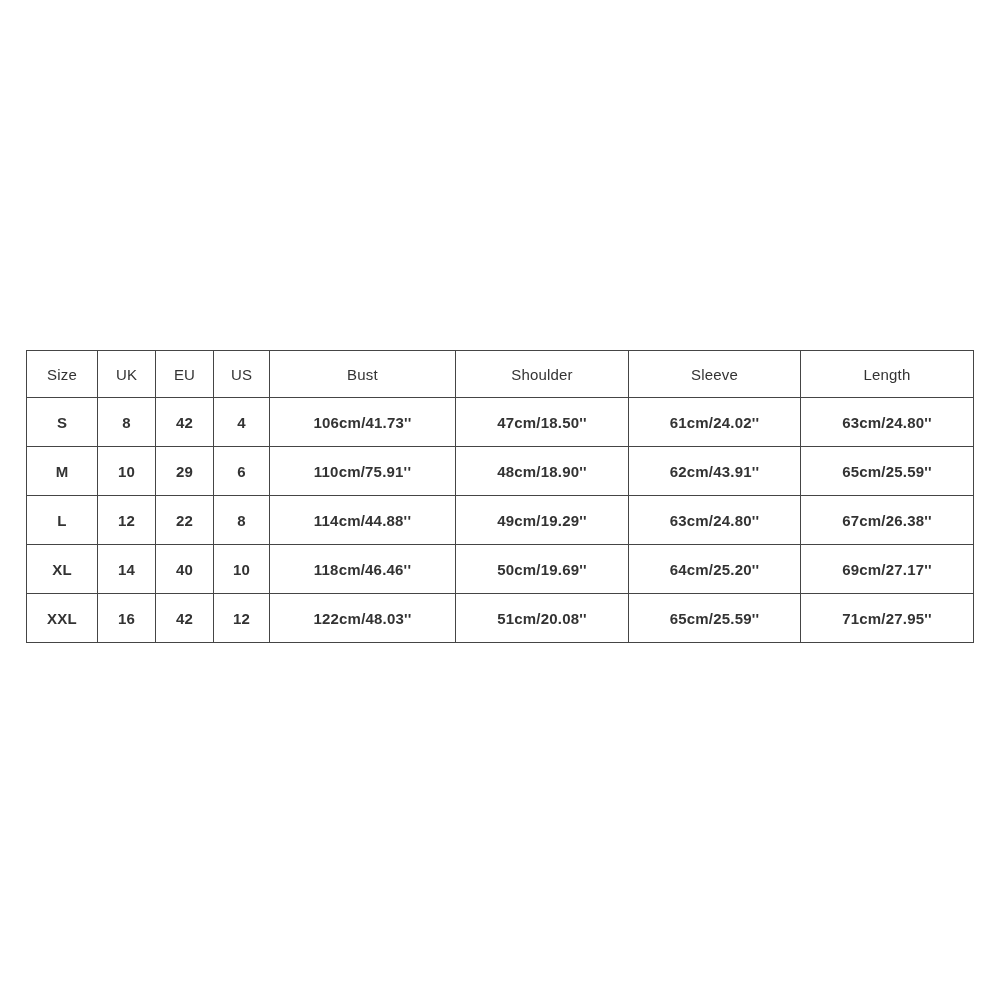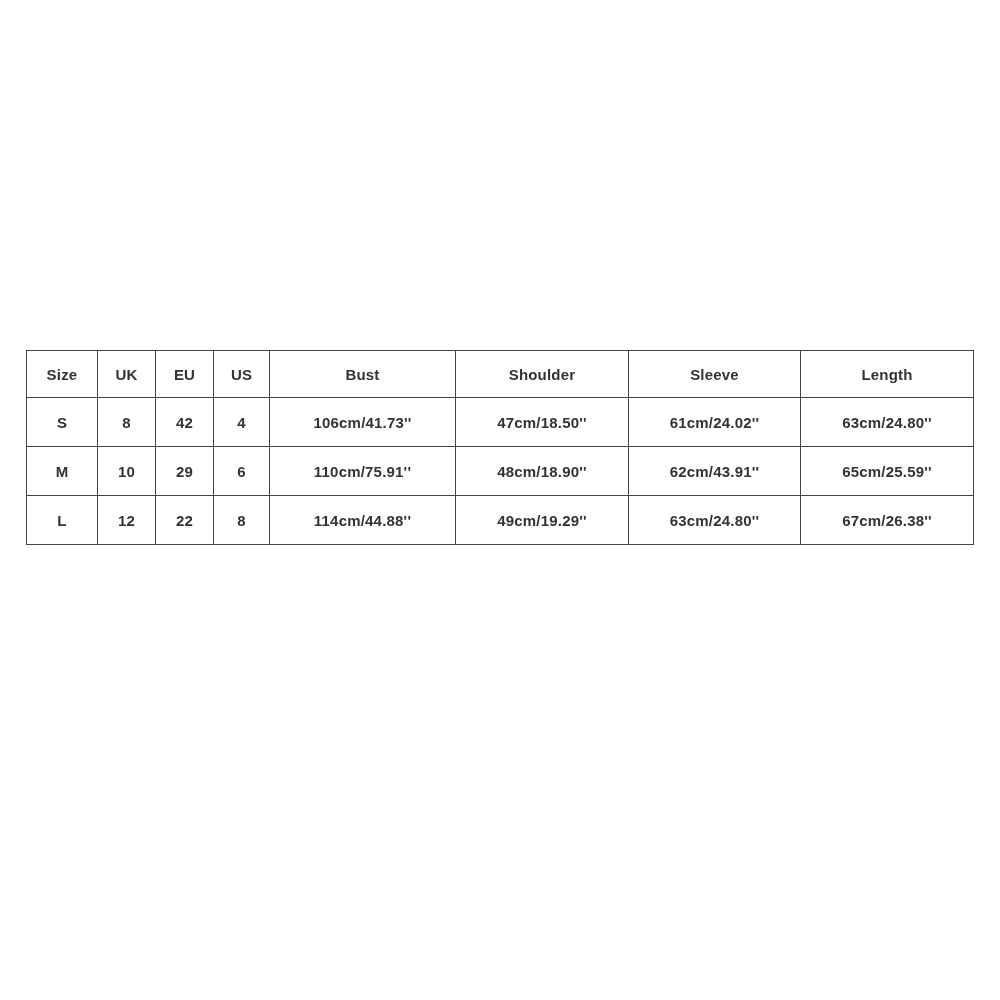--- a/index.html
+++ b/index.html
@@ -35,21 +35,21 @@
   table.size-chart td {
     border: 1.5px solid #454545;
     text-align: center;
     vertical-align: middle;
     padding: 0;
     background: #ffffff;
     letter-spacing: 0.2px;
   }
   table.size-chart th {
     height: 46px;
-    font-weight: bold;
+    font-weight: normal;
     border-radius: 10px;
   }
   table.size-chart td {
     height: 48px;
   }
 </style>
 </head>
 <body>
 
 <div class="canvas">
@@ -101,16 +101,36 @@
           <tr>
             <td>L</td>
             <td>12</td>
             <td>22</td>
             <td>8</td>
             <td>114cm/44.88''</td>
             <td>49cm/19.29''</td>
             <td>63cm/24.80''</td>
             <td>67cm/26.38''</td>
           </tr>
+          <tr>
+            <td>XL</td>
+            <td>14</td>
+            <td>40</td>
+            <td>10</td>
+            <td>118cm/46.46''</td>
+            <td>50cm/19.69''</td>
+            <td>64cm/25.20''</td>
+            <td>69cm/27.17''</td>
+          </tr>
+          <tr>
+            <td>XXL</td>
+            <td>16</td>
+            <td>42</td>
+            <td>12</td>
+            <td>122cm/48.03''</td>
+            <td>51cm/20.08''</td>
+            <td>65cm/25.59''</td>
+            <td>71cm/27.95''</td>
+          </tr>
         </tbody>
     </table>
   </div>
 </div>
 
 </body></html>

